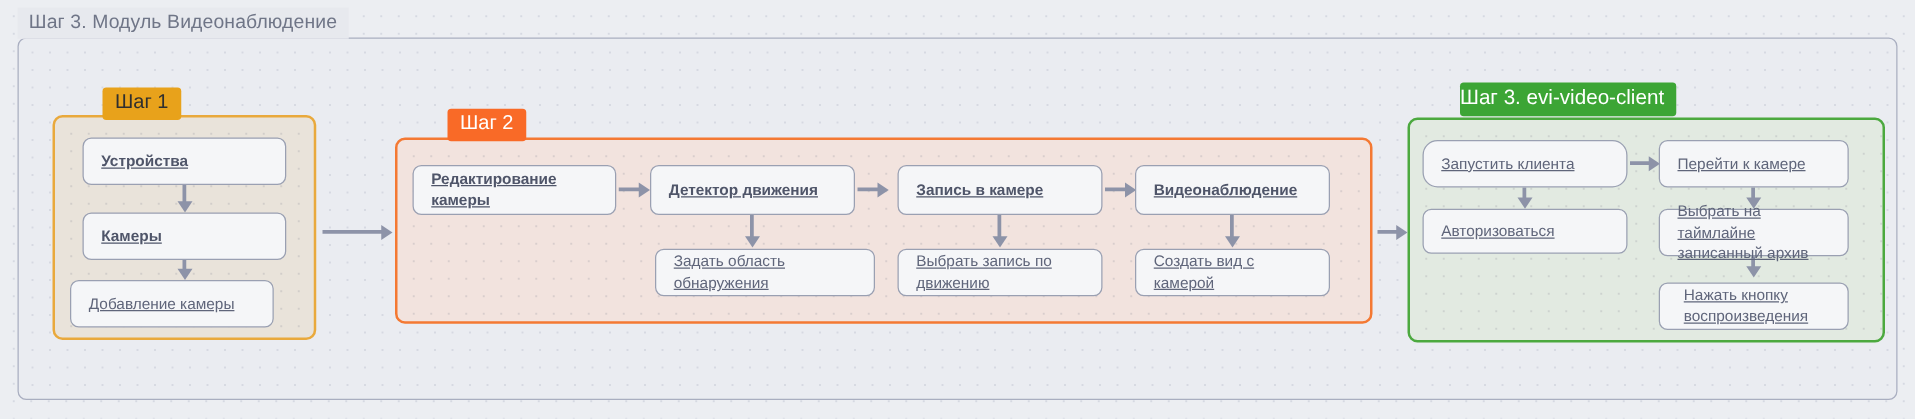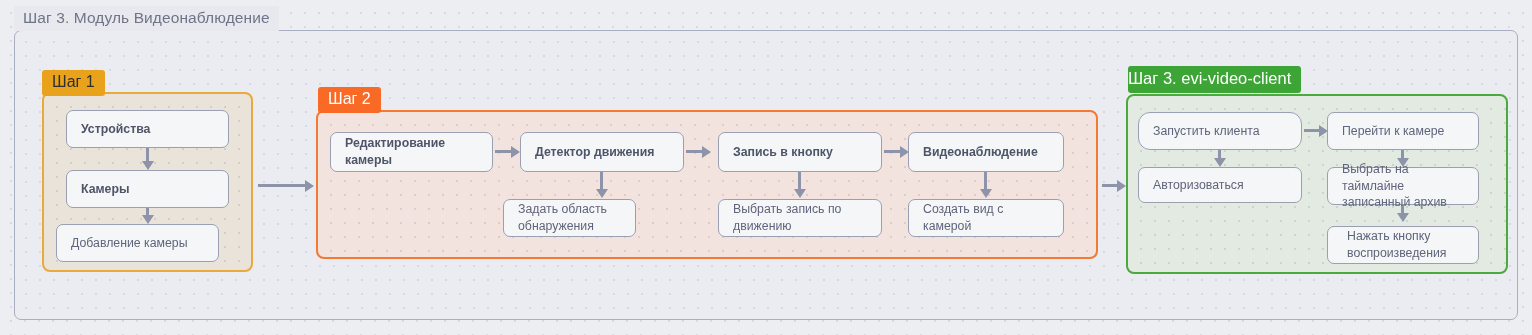--- a/index.html
+++ b/index.html
@@ -62,20 +62,21 @@
     background-image: radial-gradient(rgba(150,150,160,.28) 1.1px, transparent 1.2px);
     background-size: 14px 14px;
     background-position: 6px 6px;
   }
   .group-label {
     position: absolute;
     white-space: nowrap;
     border-radius: 3px;
     z-index: 7;
     line-height: 1;
+    margin-left: 40px;
   }
 
   
   #group-1 {
     left: 42px; top: 92px; width: 211px; height: 180px;
     border: 2px solid #e9a93c;
     background-color: #e9e3da;
   }
   #label-1 {
     left: 42px; top: 70px;
@@ -120,20 +121,21 @@
     background: #f5f6f8;
     border: 1.4px solid #9aa0b2;
     border-radius: 7px;
     display: flex;
     align-items: center;
     padding: 0 14px;
     font-size: 12.3px;
     color: #5f657a;
     line-height: 1.35;
     z-index: 4;
+    text-decoration: underline;
   }
   .node.bold {
     font-weight: bold;
     color: #4f5569;
   }
   .node span { display: block; }
 
   
   .arrow-v, .arrow-h {
     position: absolute;
@@ -204,31 +206,31 @@
   </div>
   <div class="arrow-h" style="left:495px; top:150px; width:17px;"></div>
 
   <div class="node bold" style="left:520px; top:132px; width:164px; height:40px;">
     <span>Детектор движения</span>
   </div>
   <div class="arrow-h" style="left:686px; top:150px; width:17px;"></div>
   <div class="arrow-v" style="left:600px; top:172px; height:18px;"></div>
 
   <div class="node bold" style="left:718px; top:132px; width:164px; height:40px;">
-    <span>Запись в кнопку</span>
+    <span>Запись в камере</span>
   </div>
   <div class="arrow-h" style="left:884px; top:150px; width:17px;"></div>
   <div class="arrow-v" style="left:798px; top:172px; height:18px;"></div>
 
   <div class="node bold" style="left:908px; top:132px; width:156px; height:40px;">
     <span>Видеонаблюдение</span>
   </div>
   <div class="arrow-v" style="left:984px; top:172px; height:18px;"></div>
 
-  <div class="node" style="left:503px; top:199px; width:133px; height:38px;">
+  <div class="node" style="left:524px; top:199px; width:176px; height:38px;">
     <span>
       <span>Задать область</span>
       <span>обнаружения</span>
     </span>
   </div>
 
   <div class="node" style="left:718px; top:199px; width:164px; height:38px;">
     <span>
       <span>Выбрать запись по</span>
       <span>движению</span>

